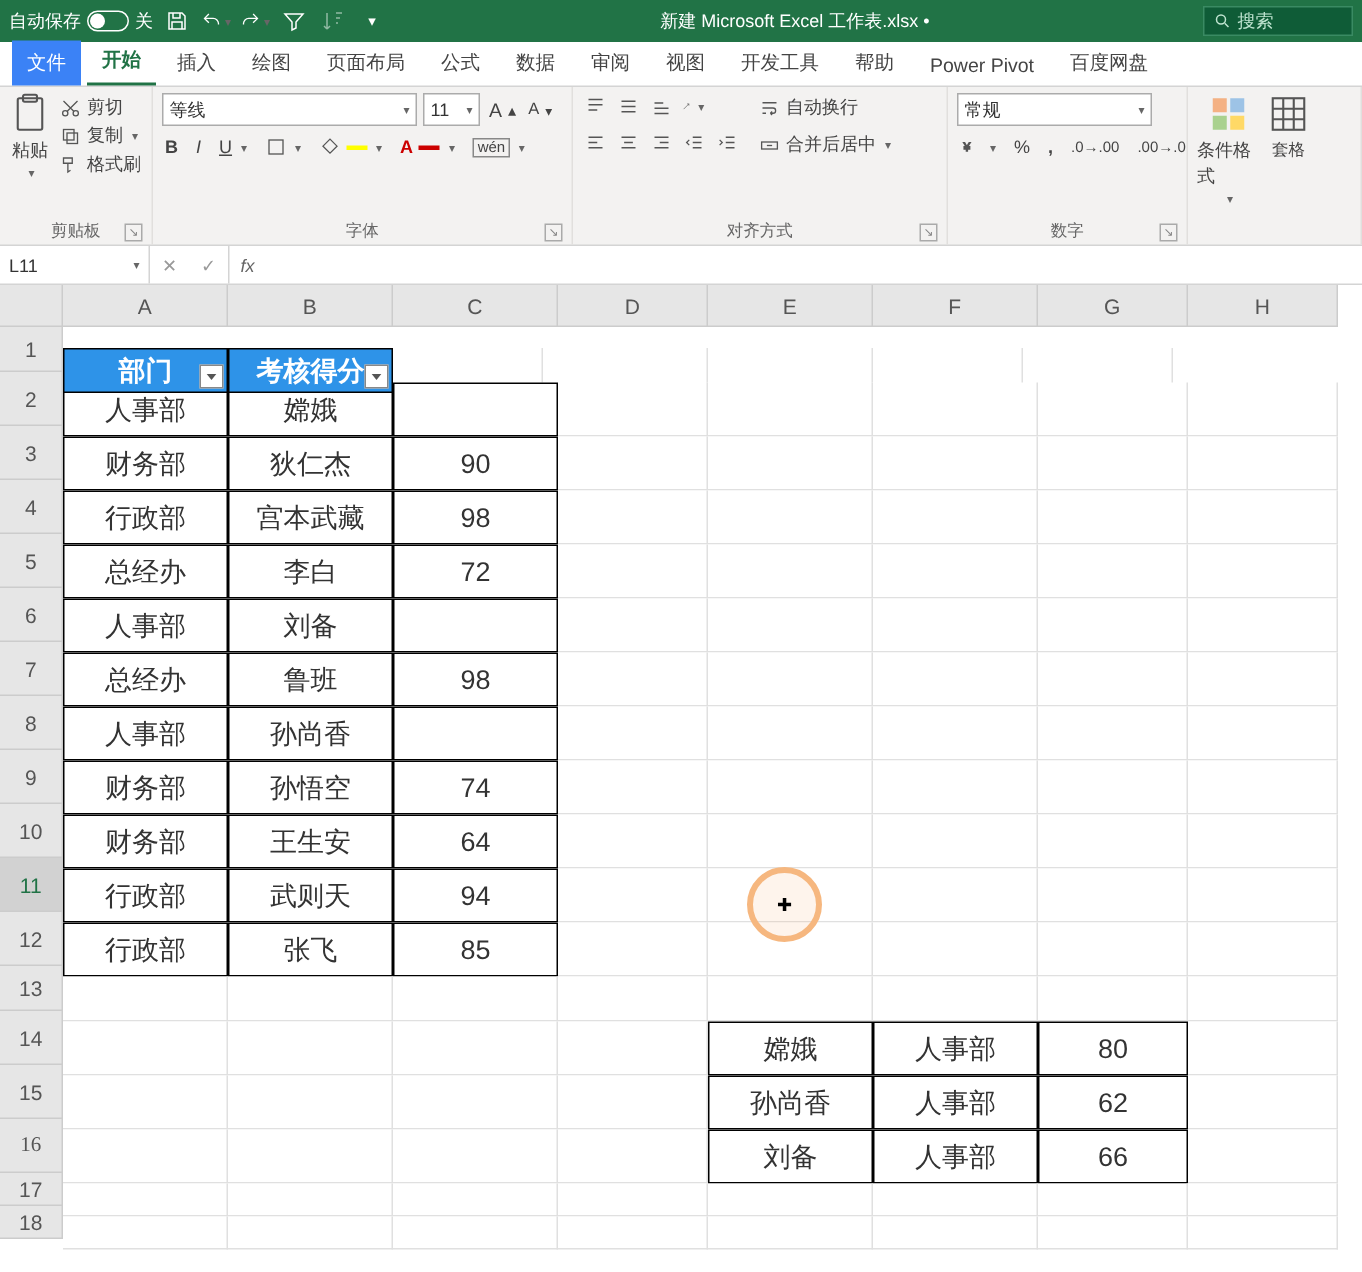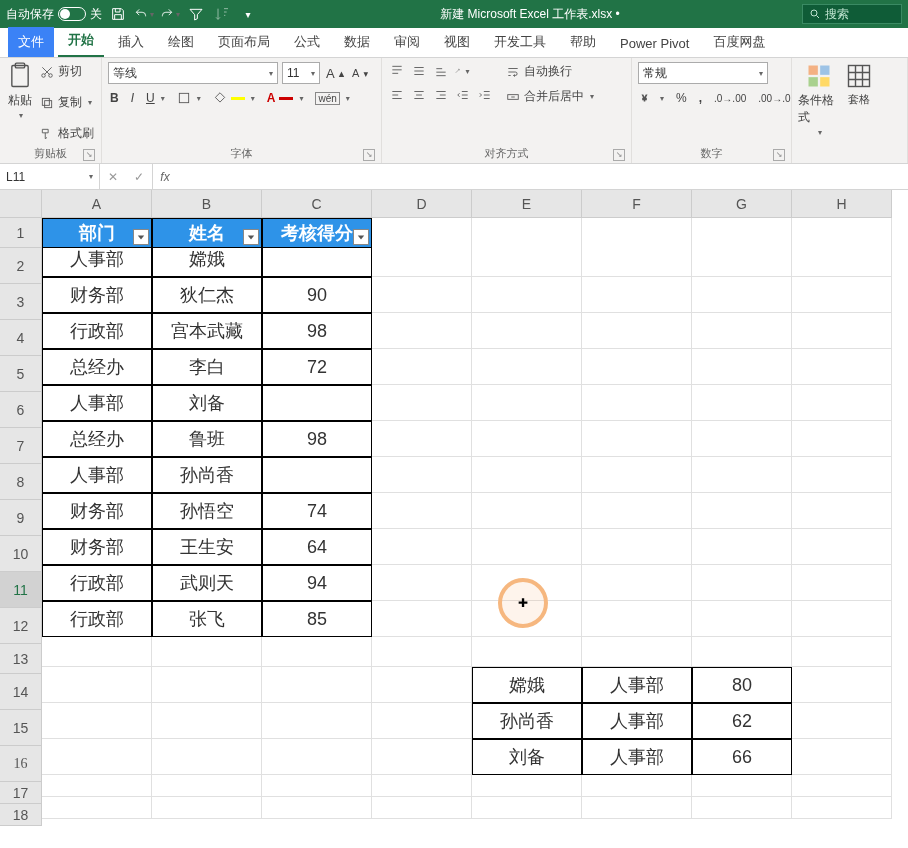--- a/index.html
+++ b/index.html
@@ -25,21 +25,21 @@
   .tab.file { background: #3b82f6; color: #fff; }
   .tab.active { border-bottom: 2px solid #217346; color:#217346; font-weight:bold;}
 
   
   .ribbon { background: #f3f2f1; height: 106px; border-bottom: 1px solid #d4d4d4; display: flex; }
   .group { border-right: 1px solid #e1dfdd; padding: 4px 6px 2px 6px; display: flex; flex-direction: column; justify-content: space-between; }
   .group-body { flex:1; display:flex; align-items:flex-start; gap:4px; }
   .group-label { text-align: center; font-size: 11px; color: #666; padding-top:2px; position:relative;}
   .group-label .dlg { position:absolute; right:0; bottom:0; width:12px; height:12px; border:1px solid #aaa; font-size:8px; line-height:10px; text-align:center; color:#888;}
 
-  .vstack { display:flex; flex-direction:column; gap:12px; }
+  .vstack { display:flex; flex-direction:column; gap:0; }
   .hstack { display:flex; flex-direction:row; align-items:center; gap:4px; }
   .rb-btn { display:flex; align-items:center; gap:4px; padding:1px 2px; cursor:pointer; font-size:12px; color:#444; white-space:nowrap;}
   .rb-btn svg { width:14px; height:14px; stroke:#555; fill:none; stroke-width:1.5;}
   .big-btn { display:flex; flex-direction:column; align-items:center; justify-content:center; width:42px; cursor:pointer; font-size:12px; color:#444; gap:2px;}
   .big-btn svg { width:28px; height:28px; stroke:#555; fill:none; stroke-width:1.2;}
   .dd-caret { font-size:8px; color:#666; margin-left:2px;}
 
   .font-select { height:22px; border:1px solid #ababab; background:#fff; font-size:12px; padding:0 4px; display:flex; align-items:center; justify-content:space-between; cursor:pointer;}
   .font-name-sel { width:170px;}
   .font-size-sel { width:38px;}
@@ -409,31 +409,23 @@
       <div class="rh active" style="height: 36px;">11</div>
       <div class="rh" style="height: 36px;">12</div>
       <div class="rh" style="height: 30px;">13</div>
       <div class="rh" style="height: 36px;">14</div>
       <div class="rh" style="height: 36px;">15</div>
       <div class="rh" style="height: 36px; font-family: Liberation Serif, serif;">16</div>
       <div class="rh" style="height: 22px;">17</div>
       <div class="rh" style="height: 22px;">18</div>
     </div>
   <div class="cells" id="cells">
-      <div class="row" style="height: 23px;">
+      <div class="row" style="height: 23px; margin-top: 14px;">
         <div class="cell tbl-head" style="width: 110px; height: 30px;">
           <span>部门</span>
-          <span class="filter">
-            <svg viewBox="0 0 10 10">
-              <path d="M1 3h8L5 8z"></path>
-            </svg>
-          </span>
-        </div>
-        <div class="cell tbl-head" style="width: 110px; height: 30px;">
-          <span>姓名</span>
           <span class="filter">
             <svg viewBox="0 0 10 10">
               <path d="M1 3h8L5 8z"></path>
             </svg>
           </span>
         </div>
         <div class="cell tbl-head" style="width: 110px; height: 30px;">
           <span>考核得分</span>
           <span class="filter">
             <svg viewBox="0 0 10 10">

